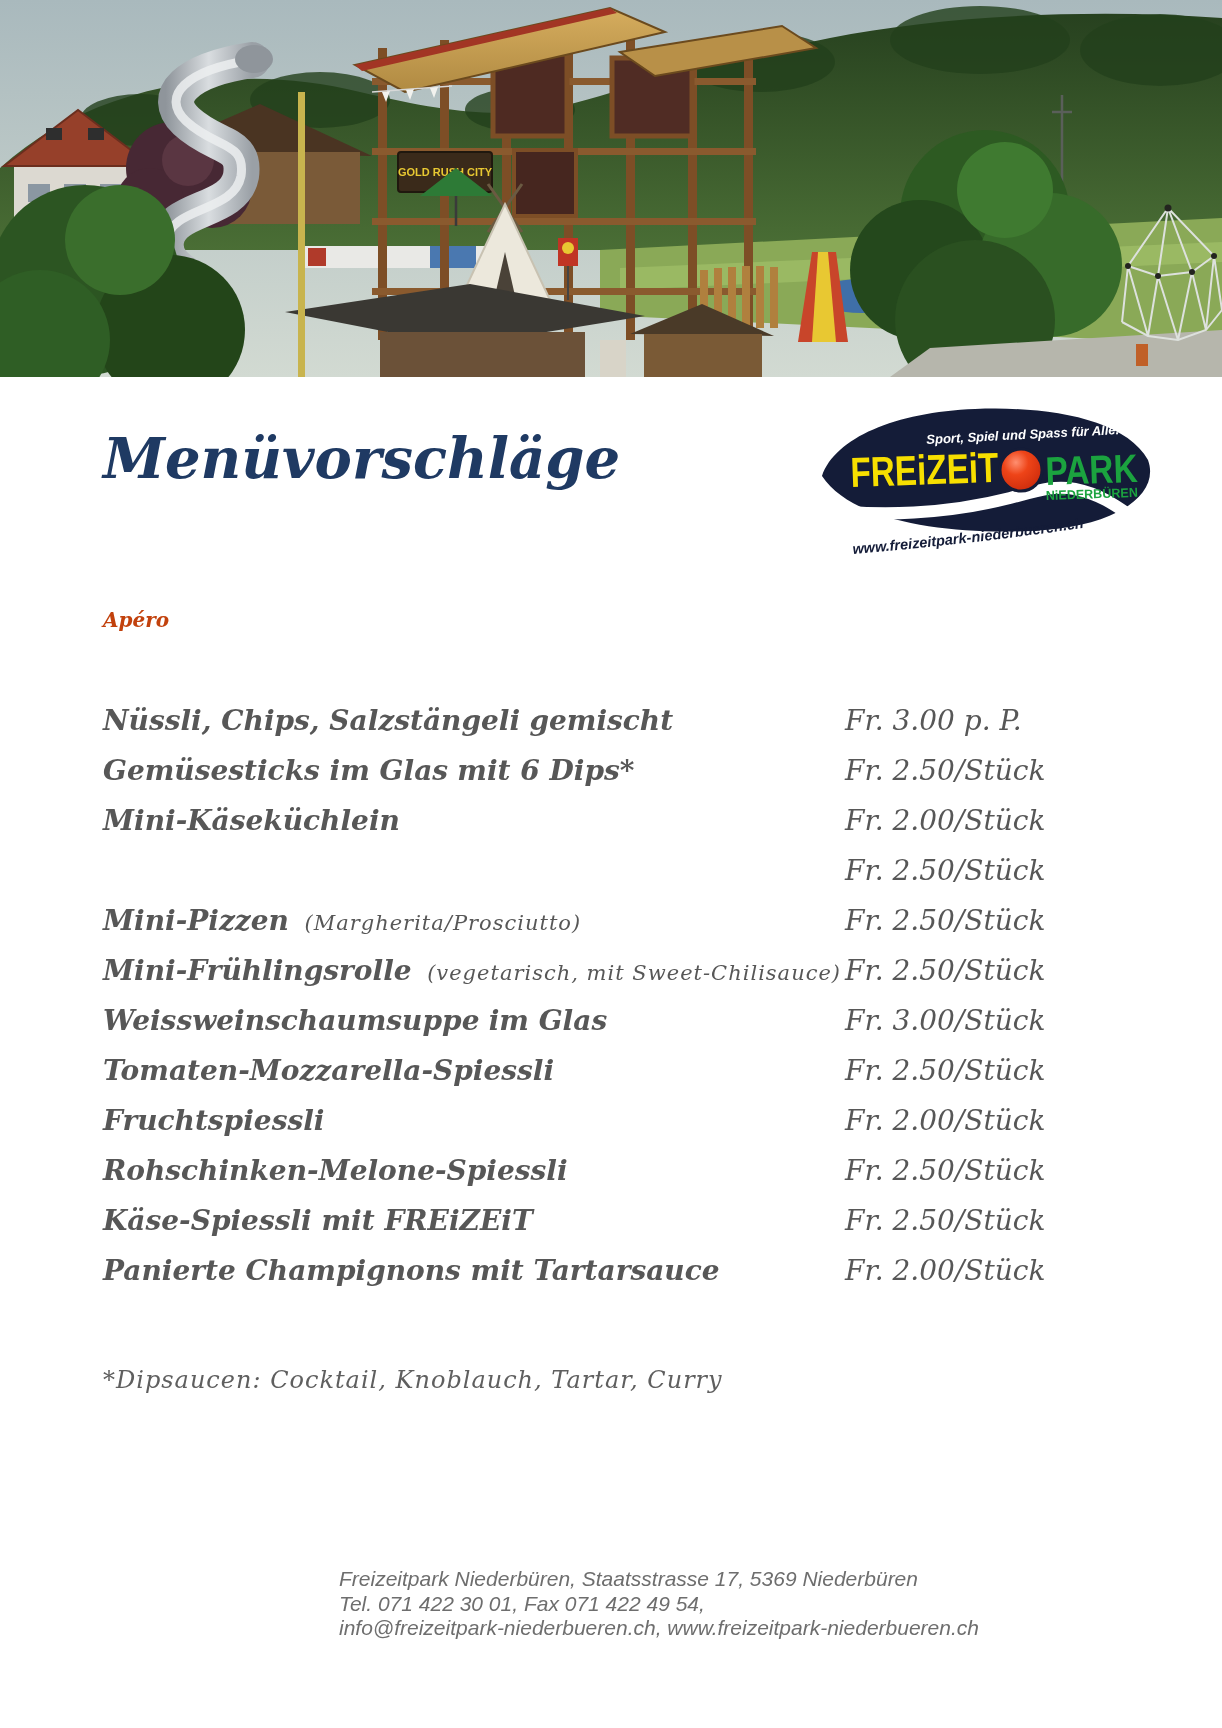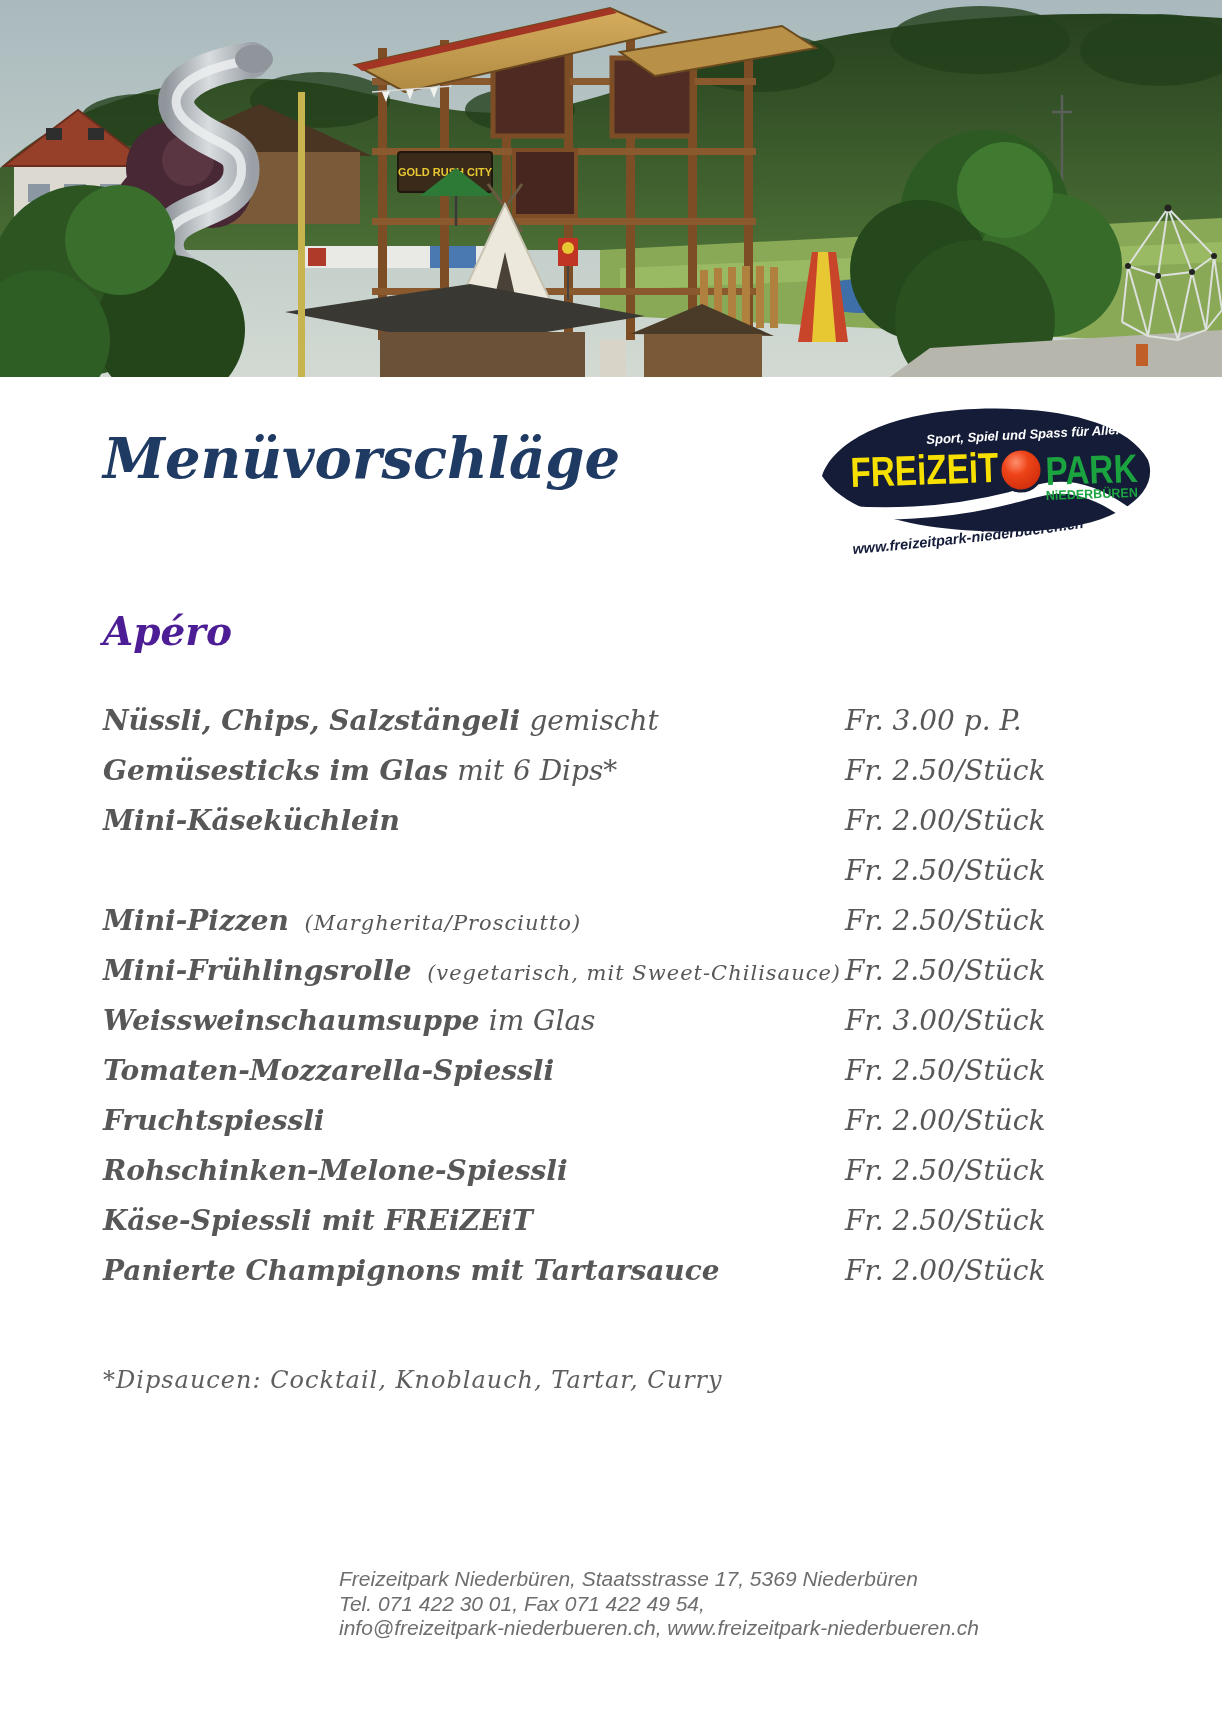--- a/index.html
+++ b/index.html
@@ -2,27 +2,27 @@
 <html><head>
 <meta charset="utf-8">
 <style>
   html,body{margin:0;padding:0;background:#ffffff;}
   .page{position:relative;width:1222px;height:1728px;background:#ffffff;overflow:hidden;
         font-family:"DejaVu Serif", serif;}
   .photo{position:absolute;left:0;top:0;width:1222px;height:377px;display:block;}
   .doc-title{position:absolute;left:103px;top:402px;font-size:56px;line-height:1.15;
         font-style:italic;font-weight:bold;color:#1f3a63;letter-spacing:0px;margin-top:24px;}
   .logo-wrap{position:absolute;left:815px;top:398px;width:345px;height:160px;}
-  .section-heading{position:absolute;left:103px;top:608px;font-size:39px;font-style:italic;
-        font-weight:bold;color:#4c1d95;}
+  .section-heading{position:absolute;left:103px;top:608px;font-size:20px;font-style:italic;
+        font-weight:bold;color:#c2410c;}
   .menu{position:absolute;left:103px;top:696px;width:1060px;}
   .menu-row{position:relative;height:50px;line-height:50px;white-space:nowrap;
         font-style:italic;color:#575757;font-size:28px;}
   .item-name{font-weight:bold;}
-  .item-desc{font-weight:normal;margin-left:0.33em;}
+  .item-desc{font-weight:bold;margin-left:0.33em;}
   .item-paren{font-weight:normal;font-size:21px;letter-spacing:1px;margin-left:0.30em;}
   .item-price{position:absolute;left:742px;top:0;font-weight:normal;font-style:italic;}
   .footnote{position:absolute;left:103px;top:1366px;font-size:24px;font-style:italic;
         color:#5f5f5f;letter-spacing:1px;text-align:right;}
   .footer{position:absolute;left:339px;top:1567px;font-family:"Liberation Sans", sans-serif;
         font-style:italic;font-size:21px;line-height:24.5px;color:#6e6e6e;}
 </style>
 </head>
 <body>
 

